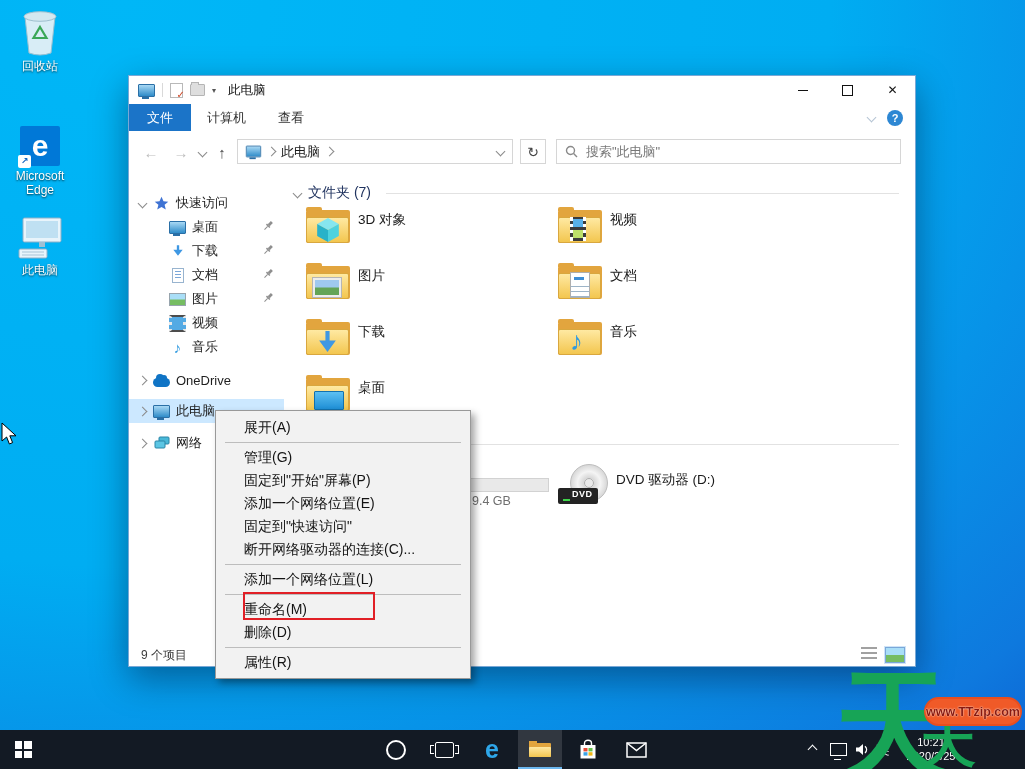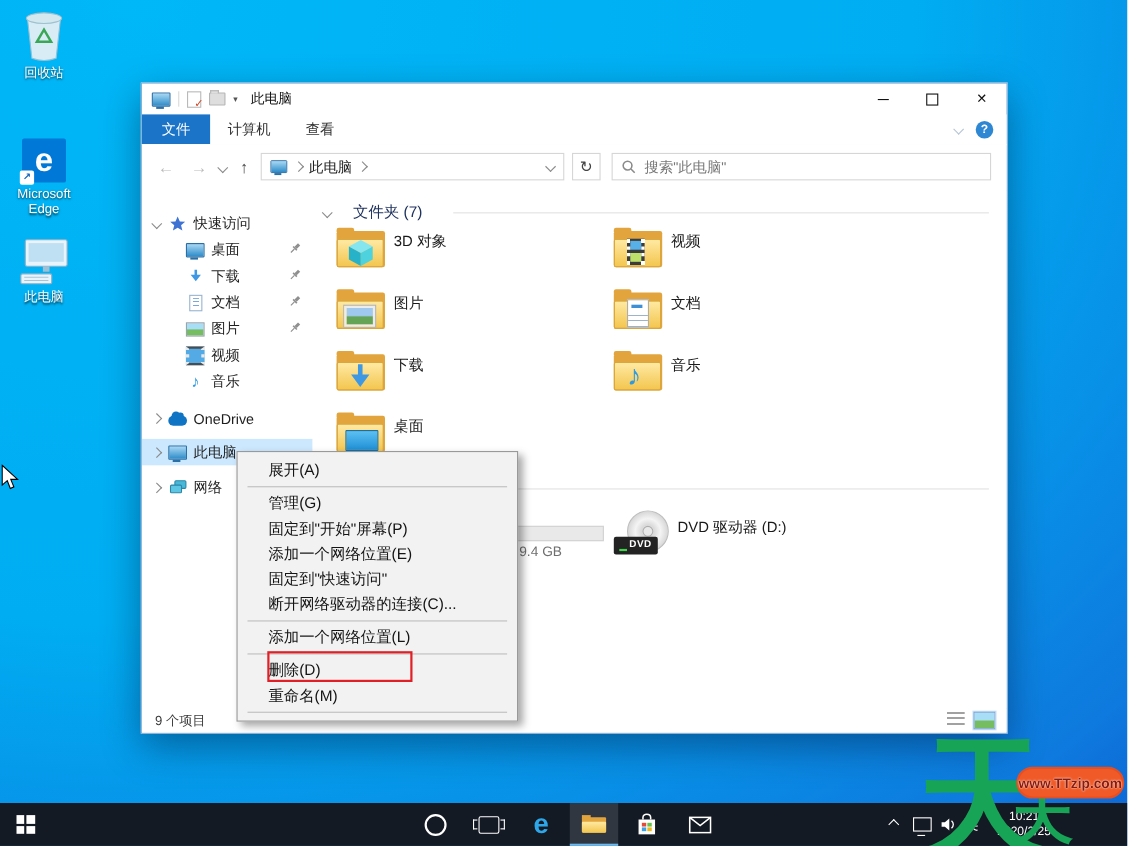--- a/index.html
+++ b/index.html
@@ -72,21 +72,21 @@
   .ic-doc{width:12px;height:15px;background:#fff;border:1px solid #98b4cf;box-sizing:border-box;
     background-image:repeating-linear-gradient(#fff 0 2px,#7aa7d9 2px 3px);background-clip:content-box;padding:2px;}
   .ic-pic{width:15px;height:11px;border:1px solid #97a4ad;background:linear-gradient(#a9def7 48%,#76bd62 52%);}
   .ic-film{width:12px;height:13px;background:#54aae4;border:2px solid #4c4c4c;border-left:3px dotted #e8e8e8;border-right:3px dotted #e8e8e8;}
   .ic-note{color:#2f9ae0;font-size:15px;line-height:1;}
   .ic-cloud{width:18px;height:9px;background:#1074c5;border-radius:8px;position:relative;margin-top:4px;}
   .ic-cloud::before{content:"";position:absolute;left:3px;top:-4px;width:8px;height:8px;border-radius:50%;background:#1074c5;}
   .ic-cloud::after{content:"";position:absolute;right:3px;top:-3px;width:6px;height:6px;border-radius:50%;background:#1074c5;}
 
   .main{position:absolute;left:155px;right:0;top:0;bottom:0;}
-  .grp{position:absolute;left:10px;right:16px;top:10px;height:20px;display:flex;align-items:center;gap:20px;
+  .grp{position:absolute;left:10px;right:16px;top:10px;height:20px;display:flex;align-items:center;gap:7px;
     font-size:14px;color:#20335f;}
   .grp .line{flex:1;height:1px;background:#e2e2e2;margin-left:8px;}
   .devline{position:absolute;left:20px;right:16px;top:271px;height:1px;background:#e2e2e2;}
 
   .tile{position:absolute;width:242px;height:50px;}
   .tile .tlabel{position:absolute;left:52px;top:5px;font-size:13.5px;color:#1a1a1a;}
   .fold{position:absolute;left:0;top:0;width:44px;height:40px;}
   .fold .back{position:absolute;left:0;top:4px;width:44px;height:33px;background:#e2a53e;border-radius:2px;}
   .fold .back::before{content:"";position:absolute;left:0;top:-3px;width:16px;height:4px;background:#e2a53e;border-radius:2px 2px 0 0;}
   .fold .front{position:absolute;left:0;top:11px;width:43px;height:26px;background:linear-gradient(#ffe9a2,#f3c64f);border:1px solid #d9a73e;border-radius:2px;box-sizing:border-box;}
@@ -489,23 +489,24 @@
     <div class="mi first">展开(A)</div>
     <div class="msep"></div>
     <div class="mi">管理(G)</div>
     <div class="mi">固定到"开始"屏幕(P)</div>
     <div class="mi">添加一个网络位置(E)</div>
     <div class="mi">固定到"快速访问"</div>
     <div class="mi">断开网络驱动器的连接(C)...</div>
     <div class="msep"></div>
     <div class="mi">添加一个网络位置(L)</div>
     <div class="msep"></div>
+    <div class="mi">重命名(M)</div>
     <div class="mi">删除(D)</div>
-    <div class="mi">重命名(M)</div>
     <div class="msep"></div>
+    <div class="mi">属性(R)</div>
     <div class="redbox"></div>
   </div>
 
   <div class="taskbar">
     <div class="tbtn start">
       <span class="winlogo">
           <span></span>
           <span></span>
           <span></span>
           <span></span>

